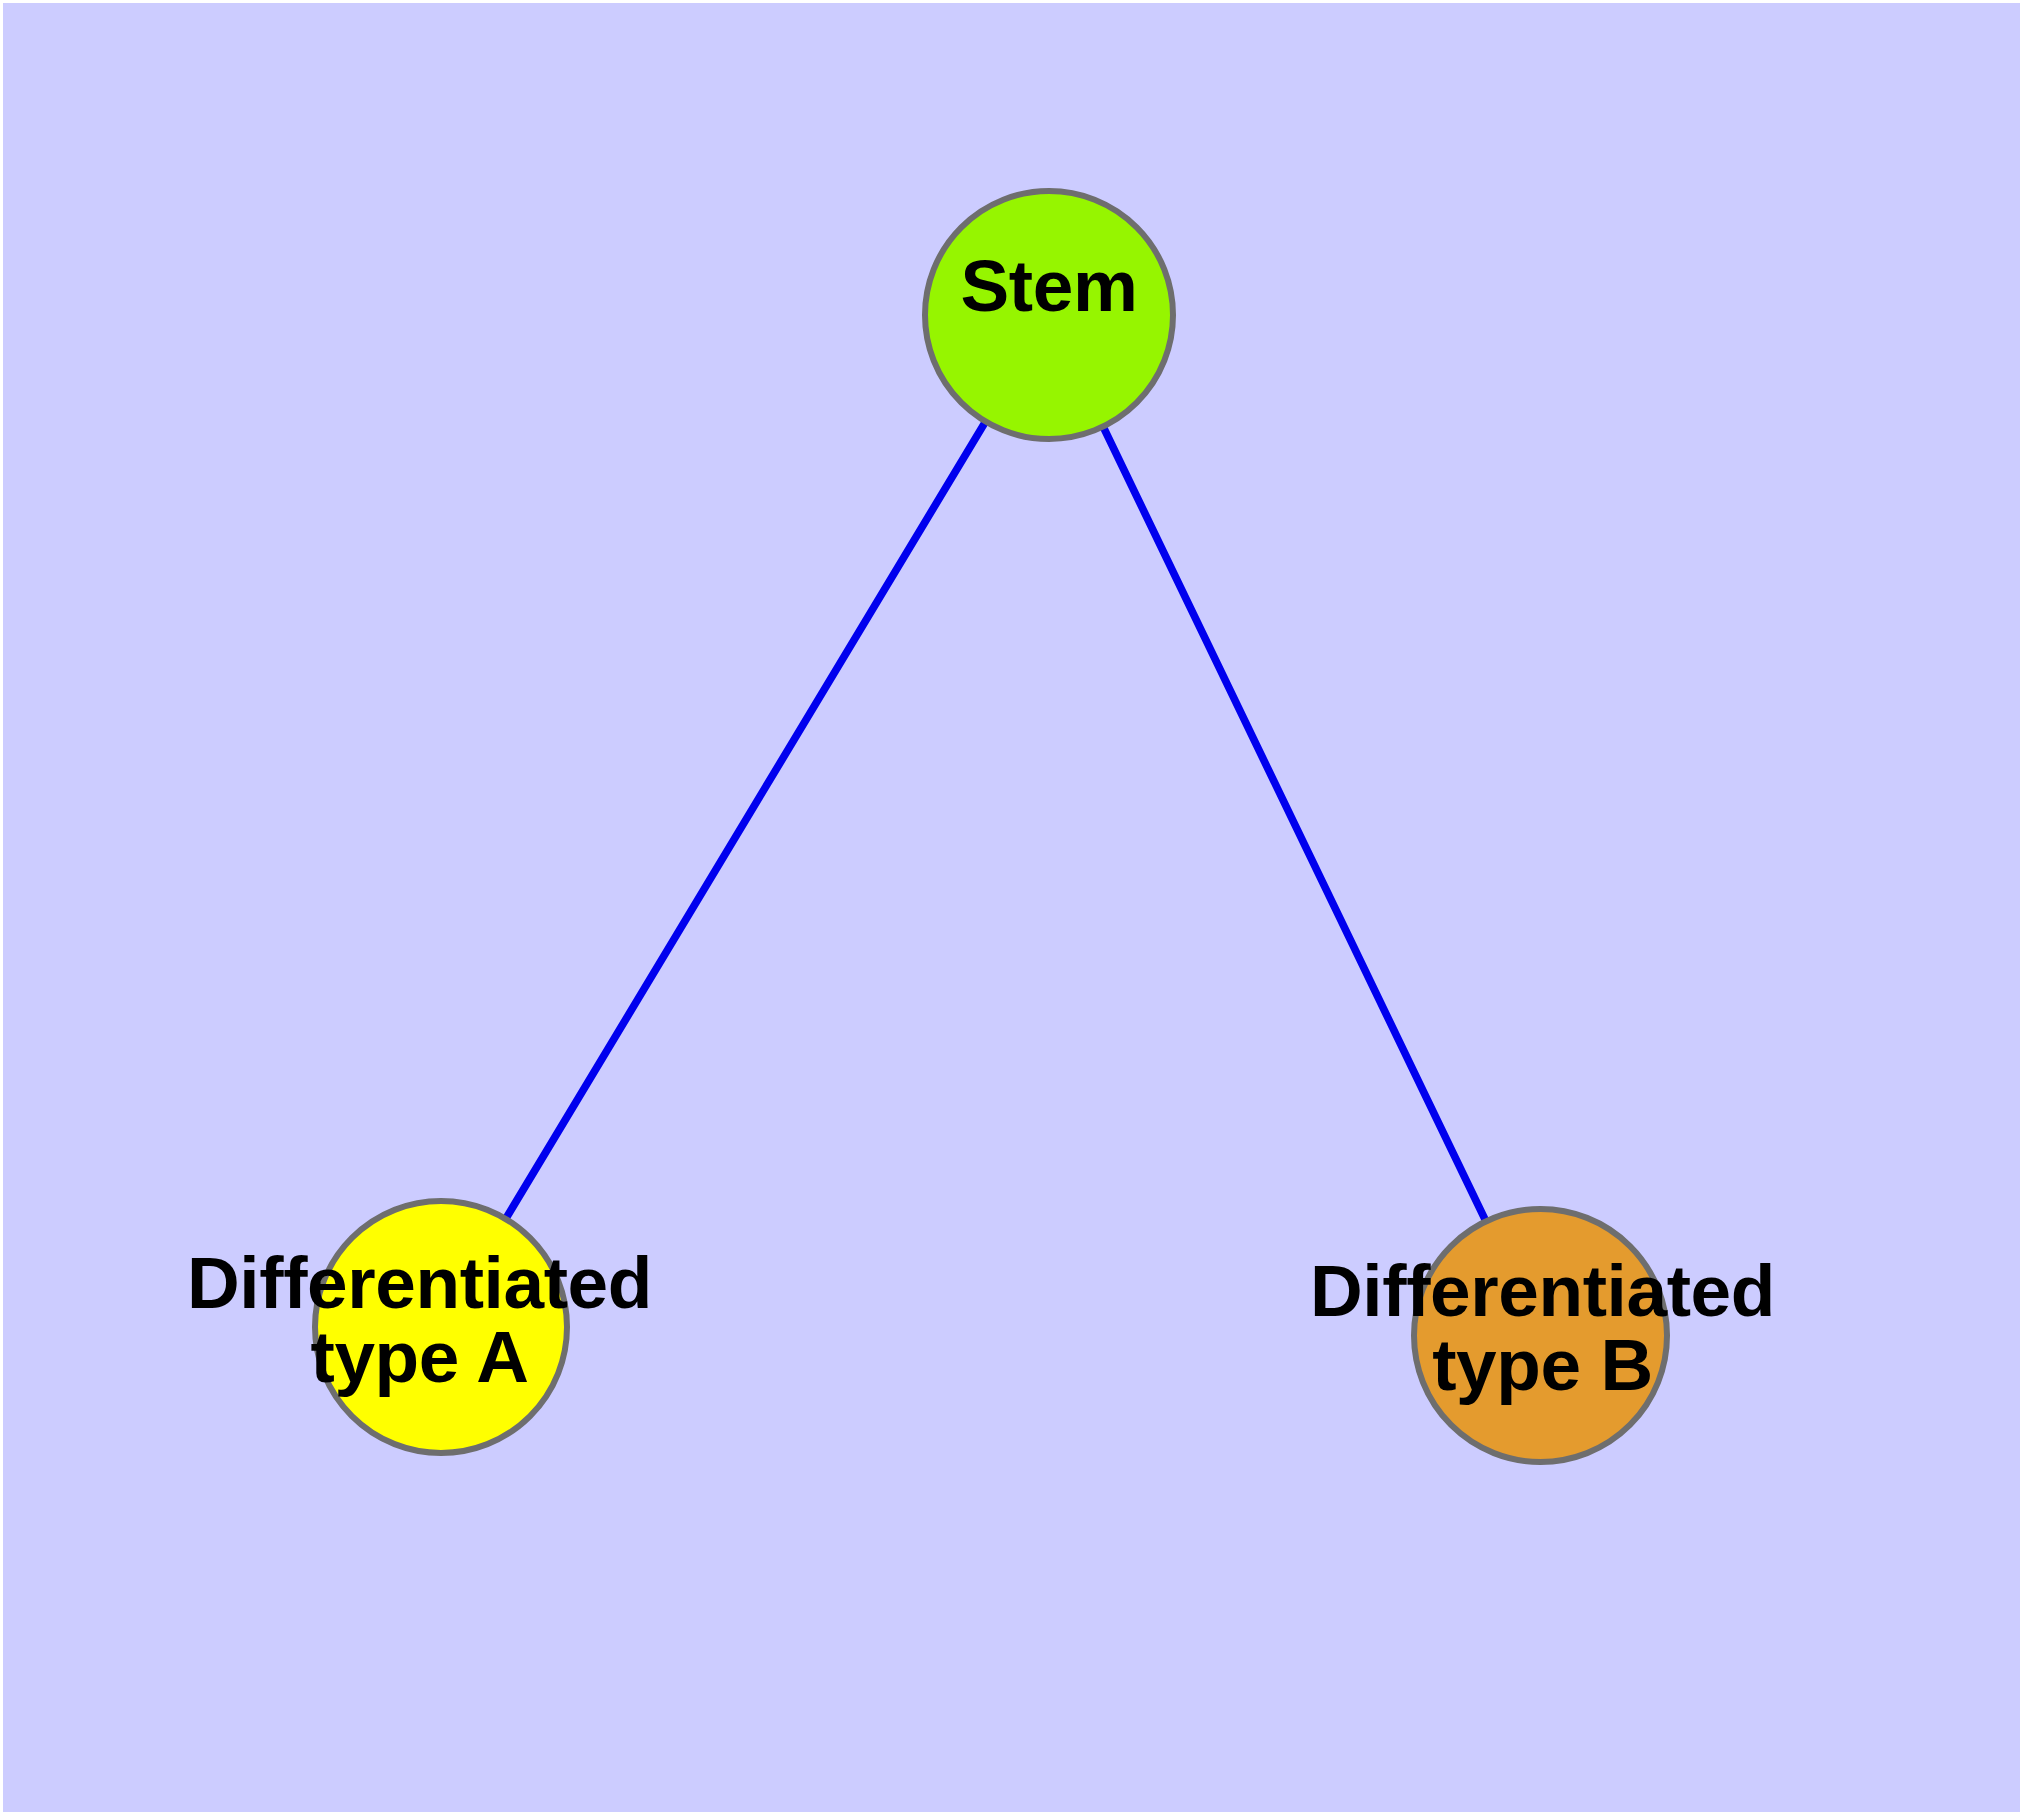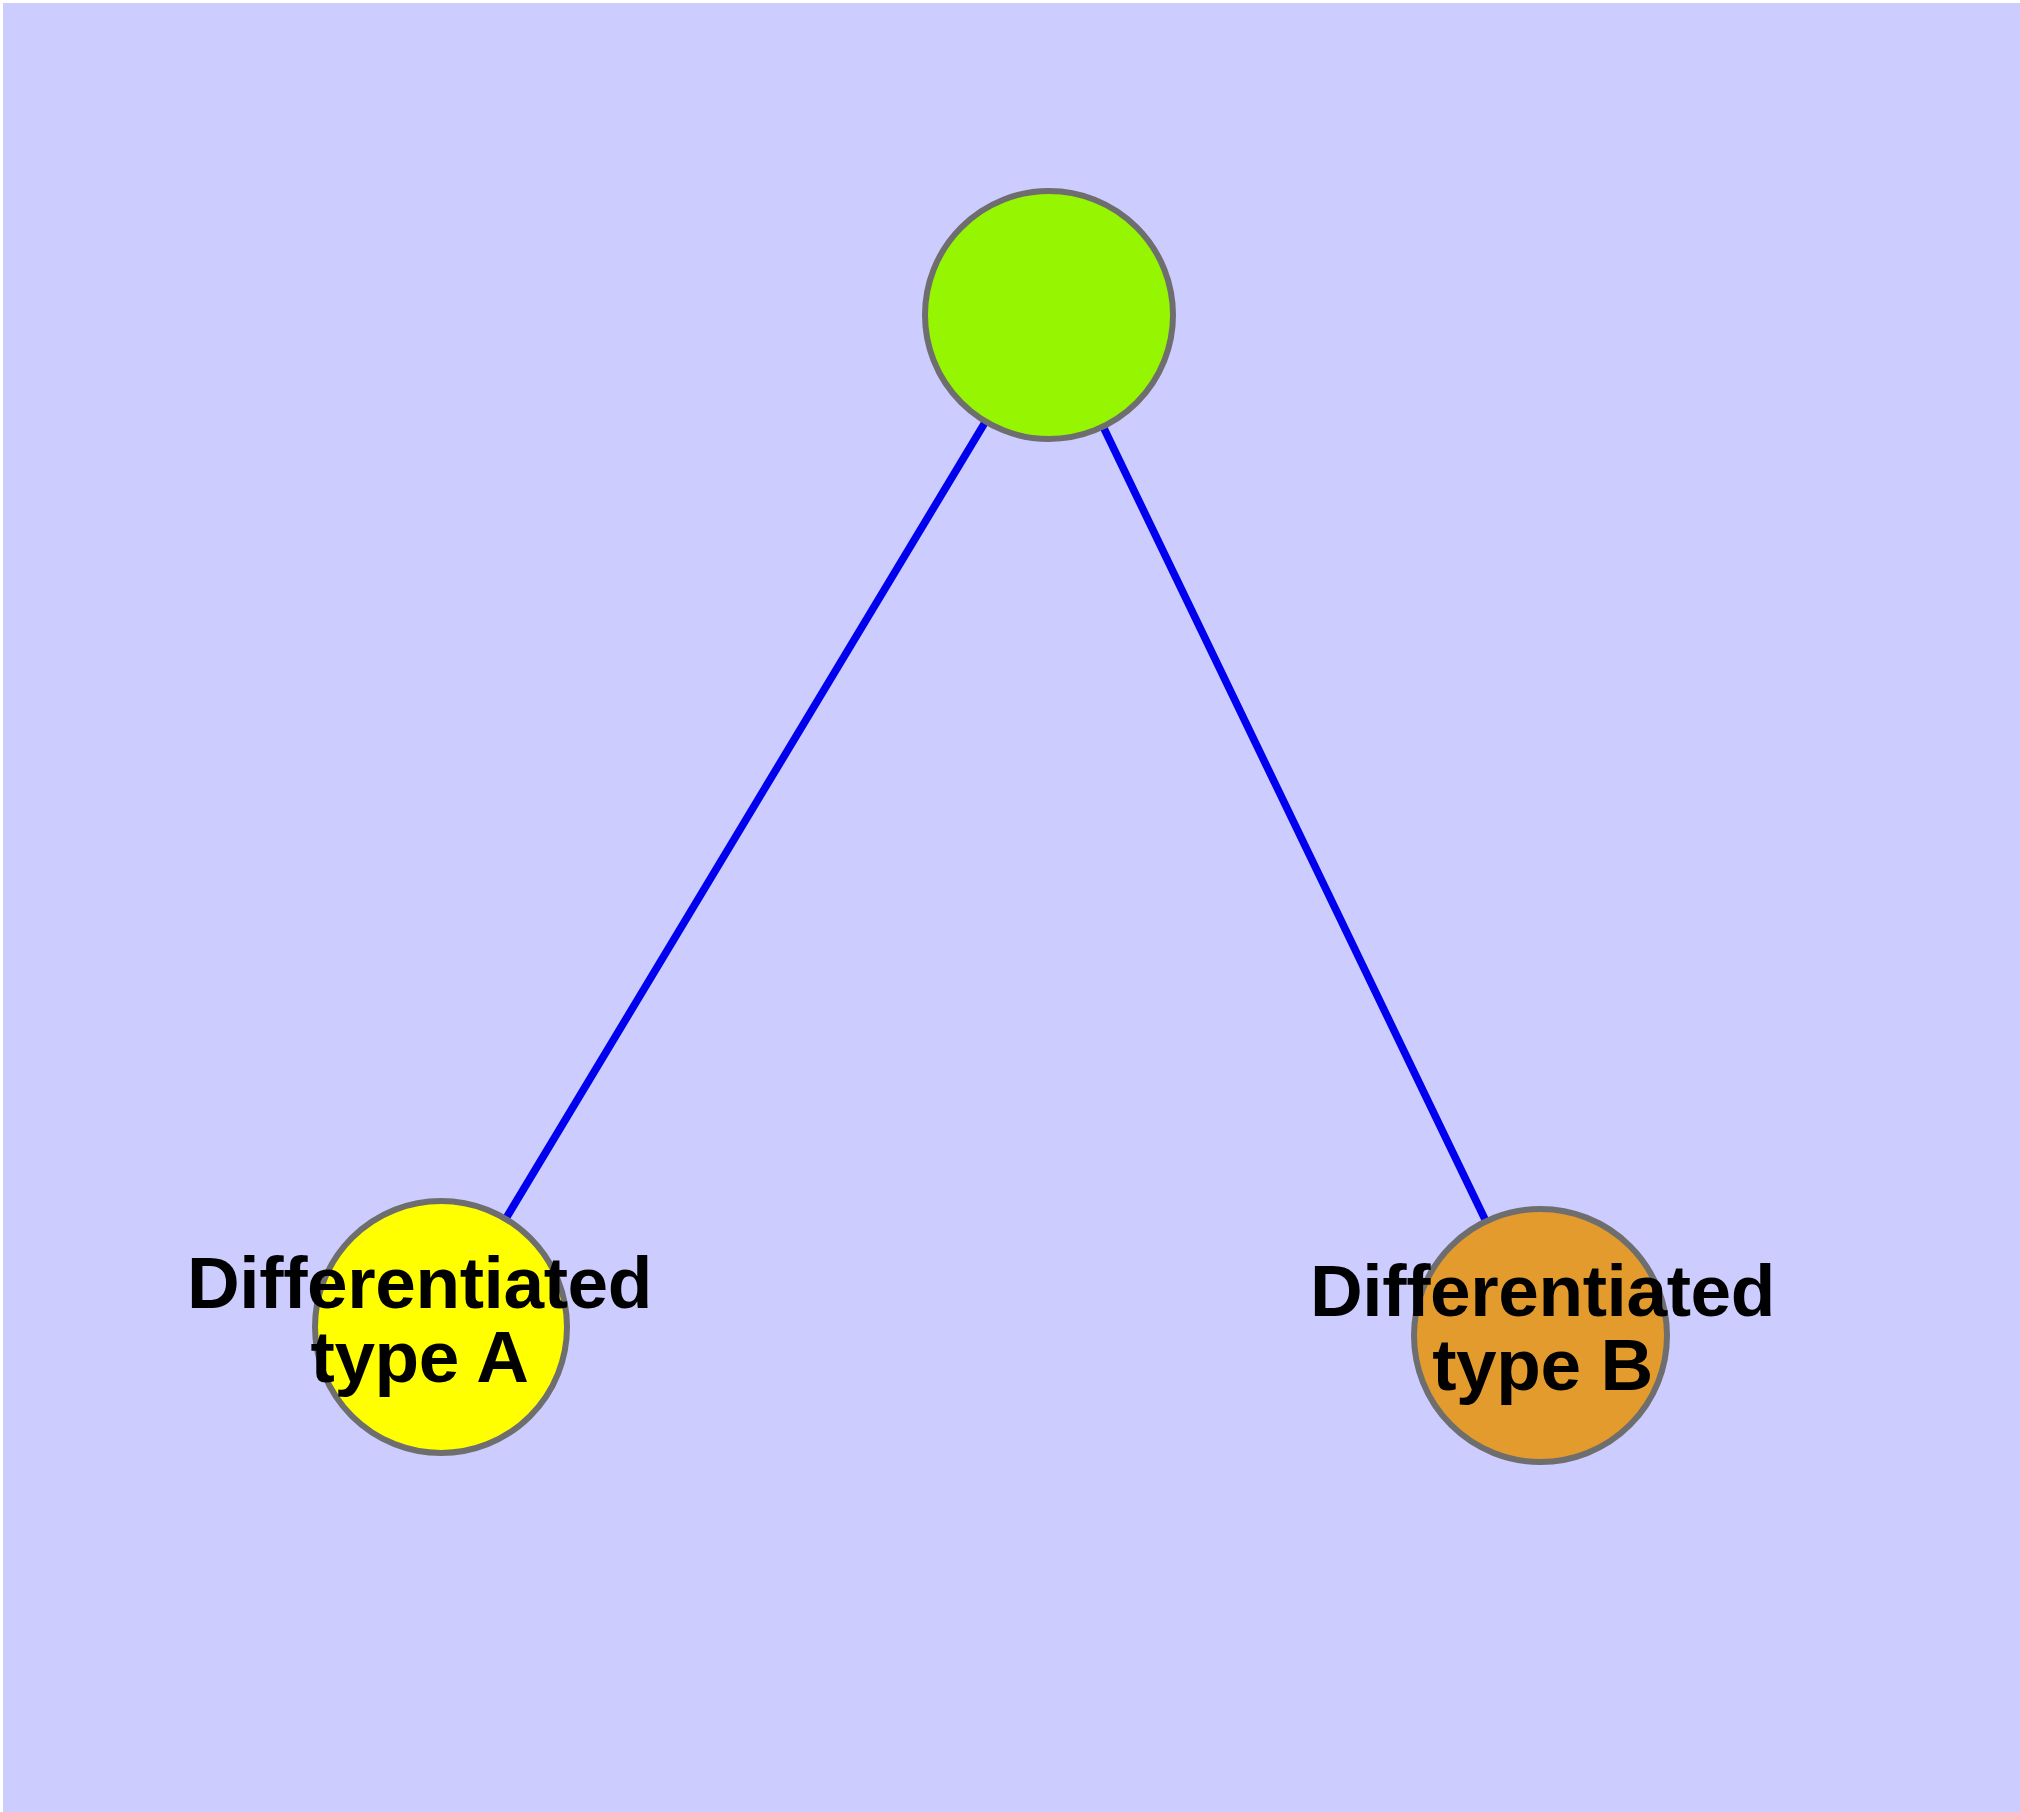--- a/index.html
+++ b/index.html
@@ -112,20 +112,21 @@
 <body>
 
 <div id="canvas">
 
   <svg id="edge-layer" viewBox="0 0 2384 2138" xmlns="http://www.w3.org/2000/svg">
     <line x1="1238" y1="372" x2="520" y2="1565" stroke="#0000ee" stroke-width="9" stroke-linecap="round"></line>
     <line x1="1238" y1="372" x2="1818" y2="1576" stroke="#0000ee" stroke-width="9" stroke-linecap="round"></line>
   </svg>
 
   <div class="node" id="node-stem"></div>
+  <div class="node-label" id="label-stem">Stem</div>
 
   <div class="node" id="node-type-a"></div>
   <div class="node-label" id="label-type-a">Differentiated
 type A</div>
 
   <div class="node" id="node-type-b"></div>
   <div class="node-label" id="label-type-b">Differentiated
 type B</div>
 
 </div>

